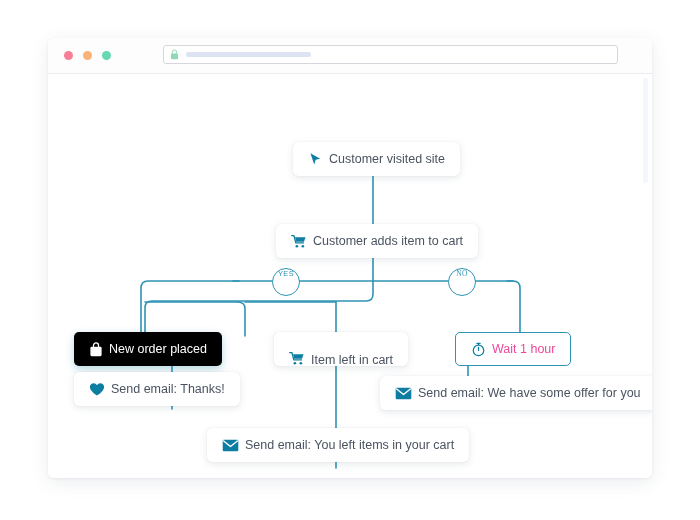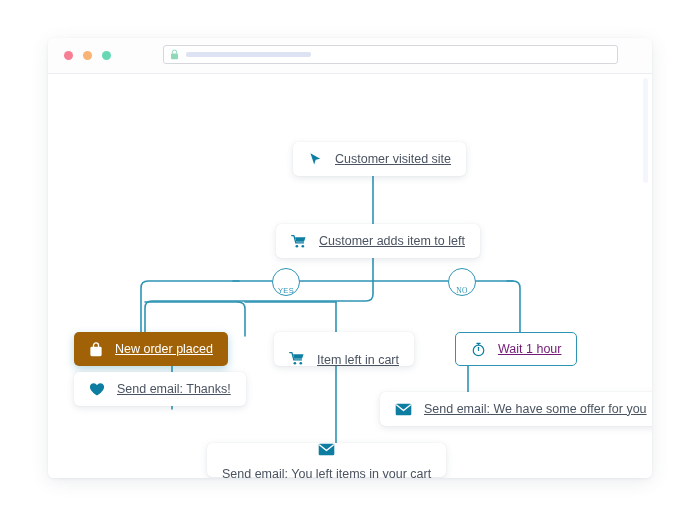--- a/index.html
+++ b/index.html
@@ -106,63 +106,62 @@
     height: 105px;
     border-radius: 3px;
     background: #f3f6fd;
   }
 
   
   .node {
     position: absolute;
     display: flex;
     align-items: center;
-    gap: 12px;
+    gap: 6px;
     height: 34px;
     padding: 0 15px;
     box-sizing: border-box;
     background: #ffffff;
     border-radius: 5px;
     box-shadow: 0 2px 7px rgba(60, 75, 100, 0.13),
                 0 0 1px rgba(60, 75, 100, 0.18);
     font-size: 12.5px;
     color: #4a5360;
     white-space: nowrap;
     z-index: 5;
-    text-decoration: underline;
   }
   .node .label { line-height: 1; }
   .node .ico { flex: 0 0 auto; display: block; }
 
   .node.filled {
-    background: #a16207;
+    background: #000000;
     color: #ffffff;
     box-shadow: 0 3px 9px rgba(13, 126, 162, 0.30);
   }
   .node.outlined {
     background: #ffffff;
-    color: #701a75;
+    color: #ec4899;
     border: 1.5px solid #2e94b4;
     box-shadow: none;
     justify-content: space-between;
   }
 
   
   .decision {
     position: absolute;
     width: 26px;
     height: 26px;
     border-radius: 50%;
     background: #ffffff;
     border: 1.3px solid #2e94b4;
     color: #2e94b4;
     font-size: 7.5px;
     letter-spacing: 0.4px;
     display: flex;
-    align-items: flex-end;
+    align-items: flex-start;
     justify-content: center;
     z-index: 6;
   }
 </style>
 </head>
 <body>
 
 <div id="browser-window">
 
   <div id="titlebar">
@@ -221,21 +220,21 @@
       <span class="label">Customer visited site</span>
     </div>
 
     <div class="node" style="left:228px; top:150px;">
       <svg class="ico" width="16" height="15" viewBox="0 0 18 16">
         <path d="M0.8 1.3 H3.3 L5.4 9.6 H14.0" stroke="#0d7ea2" stroke-width="1.5" fill="none" stroke-linecap="round" stroke-linejoin="round"></path>
         <path d="M4.6 3.1 H16.4 L14.6 8.4 H5.9 Z" fill="#0d7ea2"></path>
         <circle cx="6.6" cy="13.3" r="1.5" fill="#0d7ea2"></circle>
         <circle cx="13.3" cy="13.3" r="1.5" fill="#0d7ea2"></circle>
       </svg>
-      <span class="label">Customer adds item to left</span>
+      <span class="label">Customer adds item to cart</span>
     </div>
 
     <div class="decision" style="left:224px; top:194px;">
       <span>YES</span>
     </div>
     <div class="decision" style="left:400px; top:194px;font-family:Liberation Serif, serif;">
       <span>NO</span>
     </div>
 
     <div class="node filled" style="left:26px; top:258px;">
@@ -268,29 +267,29 @@
 
     <div class="node" style="left:26px; top:298px;">
       <svg class="ico" width="16" height="15" viewBox="0 0 17 16">
         <path d="M8.5 14.4 C8.5 14.4 0.9 9.9 0.9 5.3 C0.9 2.8 2.8 1.2 4.9 1.2
                  C6.5 1.2 7.8 2.1 8.5 3.4 C9.2 2.1 10.5 1.2 12.1 1.2
                  C14.2 1.2 16.1 2.8 16.1 5.3 C16.1 9.9 8.5 14.4 8.5 14.4 Z" fill="#0d7ea2"></path>
       </svg>
       <span class="label">Send email: Thanks!</span>
     </div>
 
-    <div class="node" style="left:332px; top:318px;">
+    <div class="node" style="left:332px; top:302px;">
       <svg class="ico" width="17" height="13" viewBox="0 0 18 14">
         <rect x="0.6" y="0.8" width="16.8" height="12.4" rx="1.3" fill="#0d7ea2"></rect>
         <path d="M1.6 2.2 L9 8.1 L16.4 2.2" fill="none" stroke="#ffffff" stroke-width="1.5" stroke-linejoin="round" stroke-linecap="round"></path>
       </svg>
       <span class="label">Send email: We have some offer for you</span>
     </div>
 
-    <div class="node" style="left:159px; top:369px;flex-direction:column;">
+    <div class="node" style="left:159px; top:354px;">
       <svg class="ico" width="17" height="13" viewBox="0 0 18 14">
         <rect x="0.6" y="0.8" width="16.8" height="12.4" rx="1.3" fill="#0d7ea2"></rect>
         <path d="M1.6 2.2 L9 8.1 L16.4 2.2" fill="none" stroke="#ffffff" stroke-width="1.5" stroke-linejoin="round" stroke-linecap="round"></path>
       </svg>
       <span class="label">Send email: You left items in your cart</span>
     </div>
 
   </div>
 </div>
 

